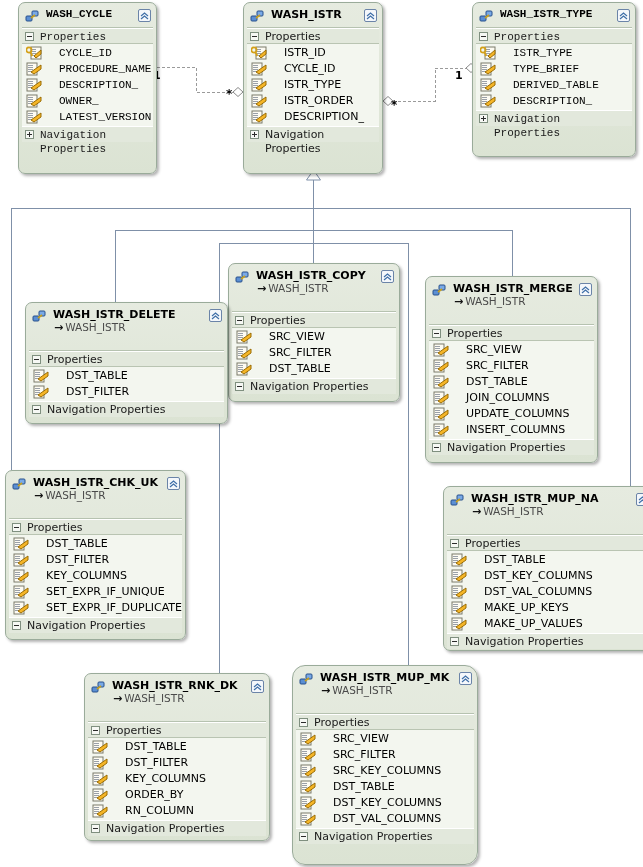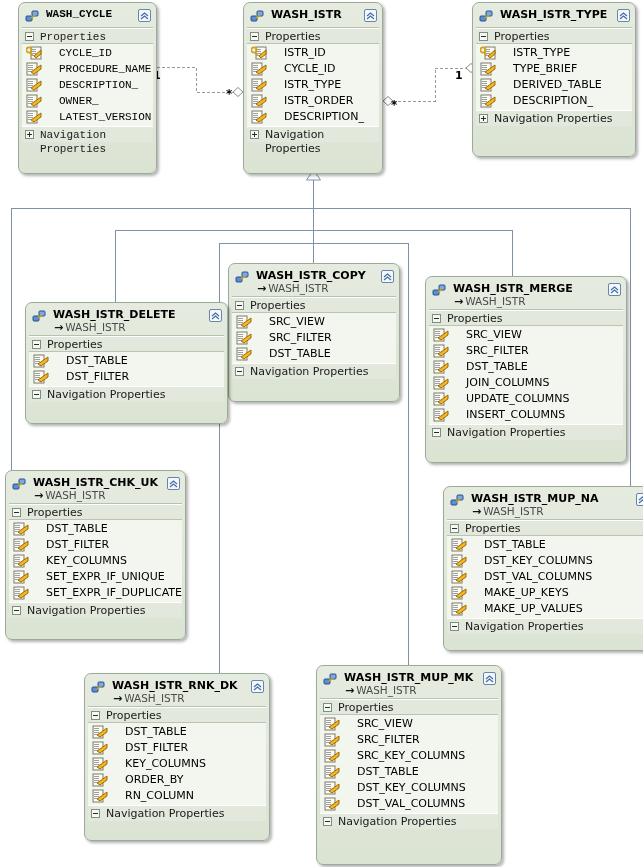--- a/index.html
+++ b/index.html
@@ -44,21 +44,21 @@
     box-sizing: border-box;
   }
 
   .ent-header {
     position: relative;
     box-sizing: border-box;
     border-bottom: 1px solid #b6c2b0;
     padding: 2px 20px 3px 24px;
     min-height: 22px;
   }
-  .ent-header.with-base { padding-bottom: 1px; }
+  .ent-header.with-base { padding-bottom: 16px; }
 
   .ent-icon {
     position: absolute;
     left: 3px;
     top: 3px;
     width: 16px;
     height: 16px;
   }
   .ent-title {
     font-size: 11px;
@@ -390,21 +390,21 @@
           <span>DESCRIPTION_</span>
         </div>
       </div>
       <div class="sect nav">
         <span class="pm plus"></span>
         <span>Navigation Properties</span>
       </div>
     </div>
   </div>
 
-  <div class="entity" style="left:472px;top:2px;width:164px;height:155px;">
+  <div class="entity" style="left:472px;top:2px;width:164px;height:155px;font-family:Liberation Mono, monospace;">
     <div class="entity-inner">
       <div class="ent-header">
         <span class="ent-icon">
           <svg width="16" height="16" viewBox="0 0 16 16">
             <rect x="1" y="7" width="6" height="5" rx="1" fill="#5b8fd4" stroke="#29518c"></rect>
             <rect x="7" y="2" width="6" height="5" rx="1" fill="#79a9e6" stroke="#29518c"></rect>
             <path d="M6 9 L10 6" stroke="#c8a020" stroke-width="1.6" fill="none"></path>
           </svg>
         </span>
         <div class="ent-title">WASH_ISTR_TYPE</div>
@@ -546,21 +546,21 @@
           <span>DST_TABLE</span>
         </div>
       </div>
       <div class="sect nav">
         <span class="pm"></span>
         <span>Navigation Properties</span>
       </div>
     </div>
   </div>
 
-  <div class="entity" style="left:425px;top:276px;width:202px;height:187px;">
+  <div class="entity" style="left:425px;top:276px;width:173px;height:187px;">
     <div class="entity-inner">
       <div class="ent-header with-base">
         <span class="ent-icon">
           <svg width="16" height="16" viewBox="0 0 16 16">
             <rect x="1" y="7" width="6" height="5" rx="1" fill="#5b8fd4" stroke="#29518c"></rect>
             <rect x="7" y="2" width="6" height="5" rx="1" fill="#79a9e6" stroke="#29518c"></rect>
             <path d="M6 9 L10 6" stroke="#c8a020" stroke-width="1.6" fill="none"></path>
           </svg>
         </span>
         <div class="ent-title">WASH_ISTR_MERGE</div>
@@ -1005,21 +1005,21 @@
           <span>RN_COLUMN</span>
         </div>
       </div>
       <div class="sect nav">
         <span class="pm"></span>
         <span>Navigation Properties</span>
       </div>
     </div>
   </div>
 
-  <div class="entity" style="left:316px;top:665px;width:186px;height:200px;">
+  <div class="entity" style="left:292px;top:665px;width:186px;height:200px;border-radius:13px;">
     <div class="entity-inner">
       <div class="ent-header with-base">
         <span class="ent-icon">
           <svg width="16" height="16" viewBox="0 0 16 16">
             <rect x="1" y="7" width="6" height="5" rx="1" fill="#5b8fd4" stroke="#29518c"></rect>
             <rect x="7" y="2" width="6" height="5" rx="1" fill="#79a9e6" stroke="#29518c"></rect>
             <path d="M6 9 L10 6" stroke="#c8a020" stroke-width="1.6" fill="none"></path>
           </svg>
         </span>
         <div class="ent-title">WASH_ISTR_MUP_MK</div>

